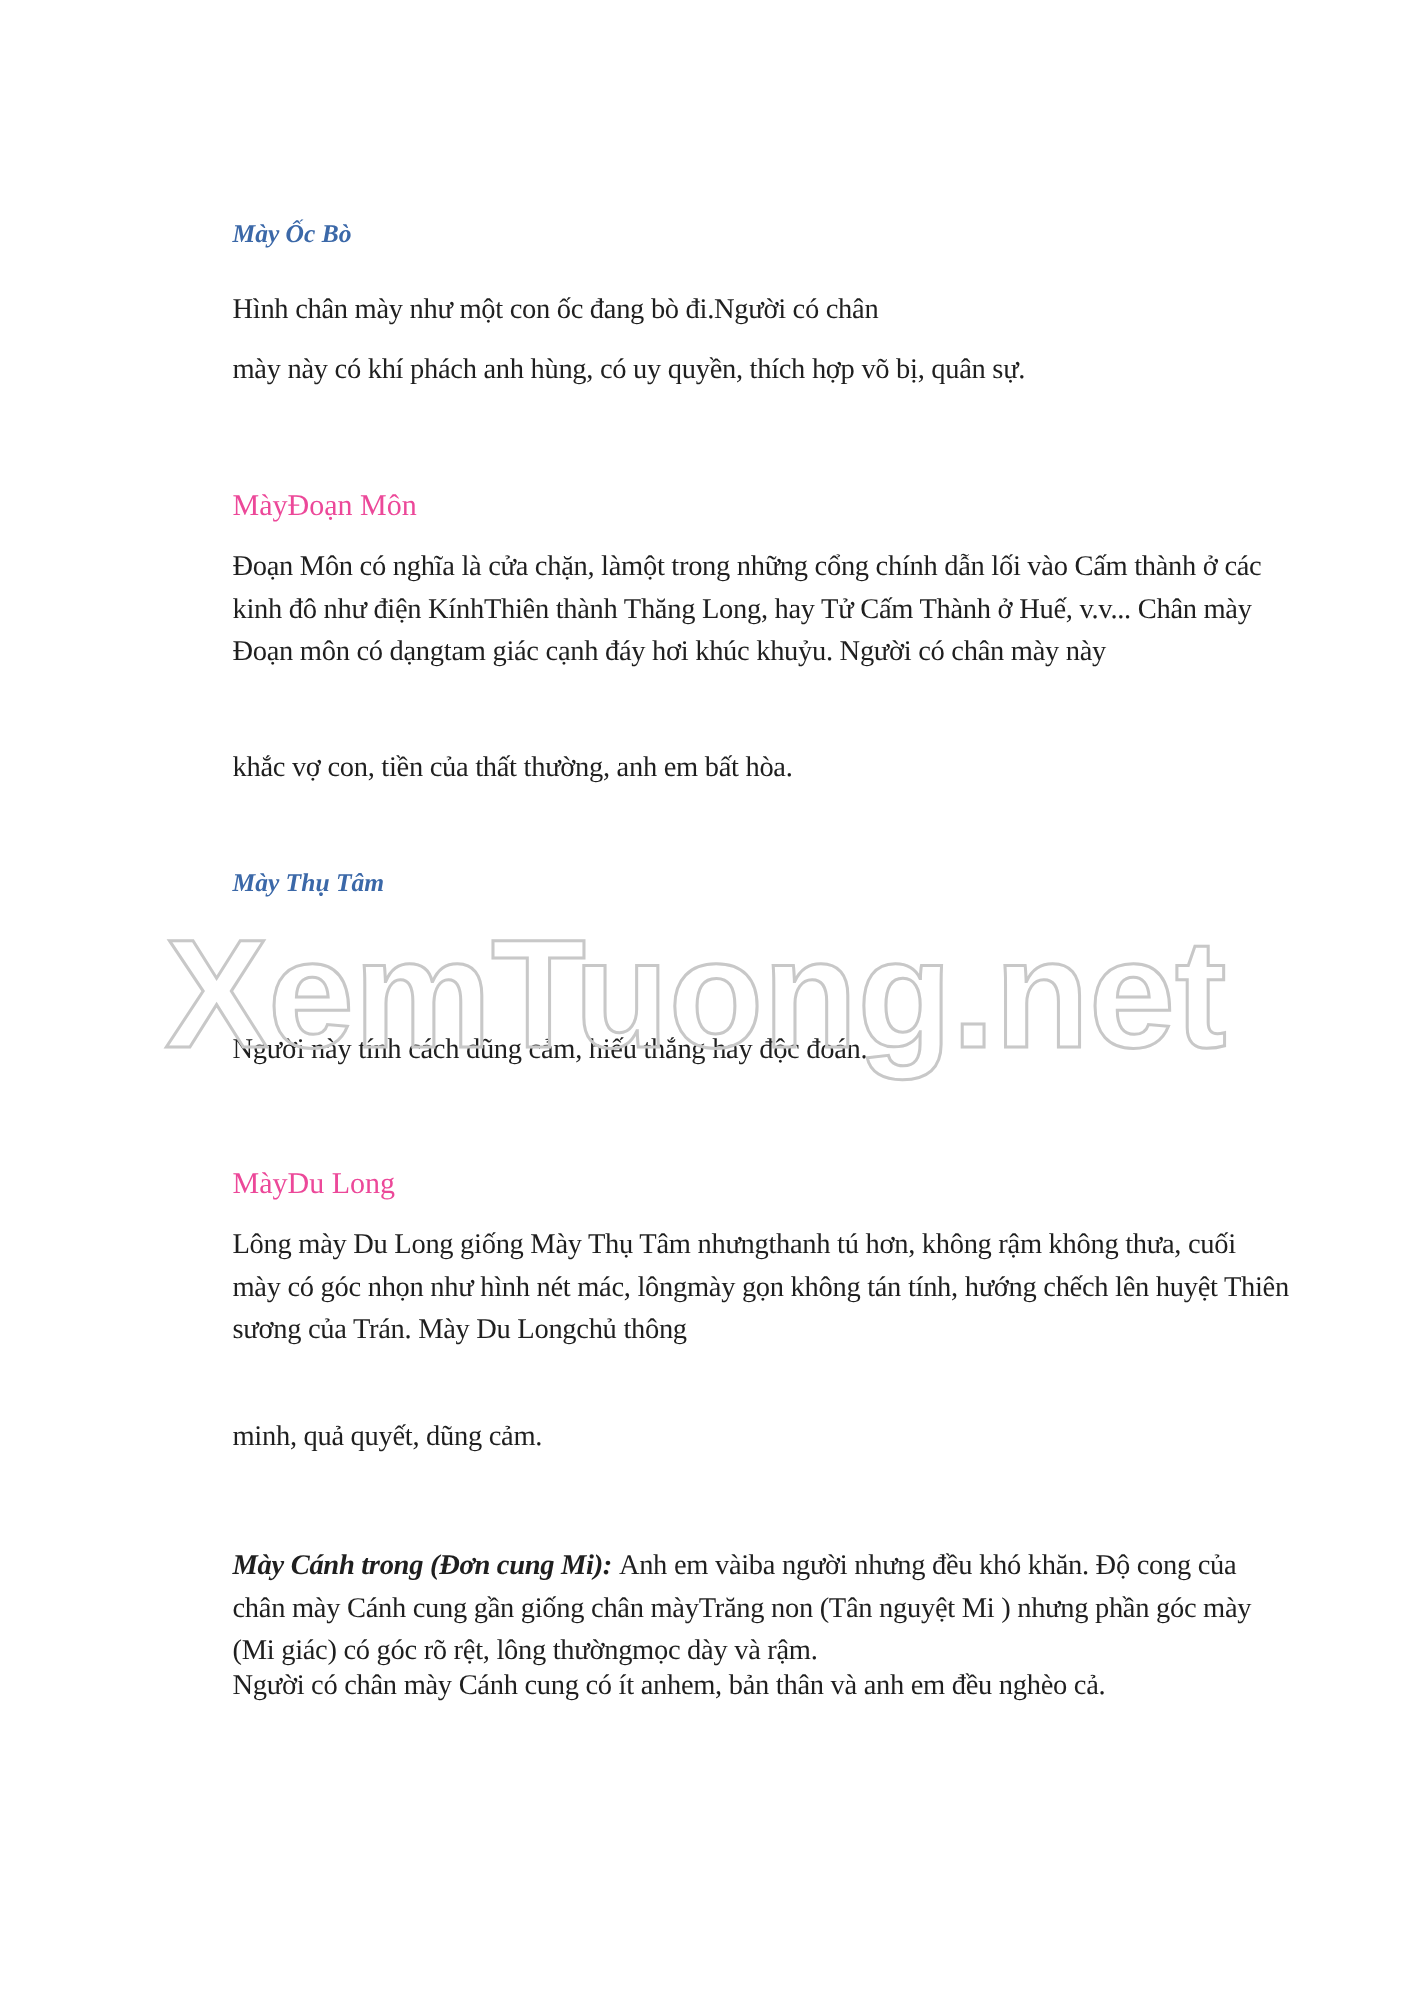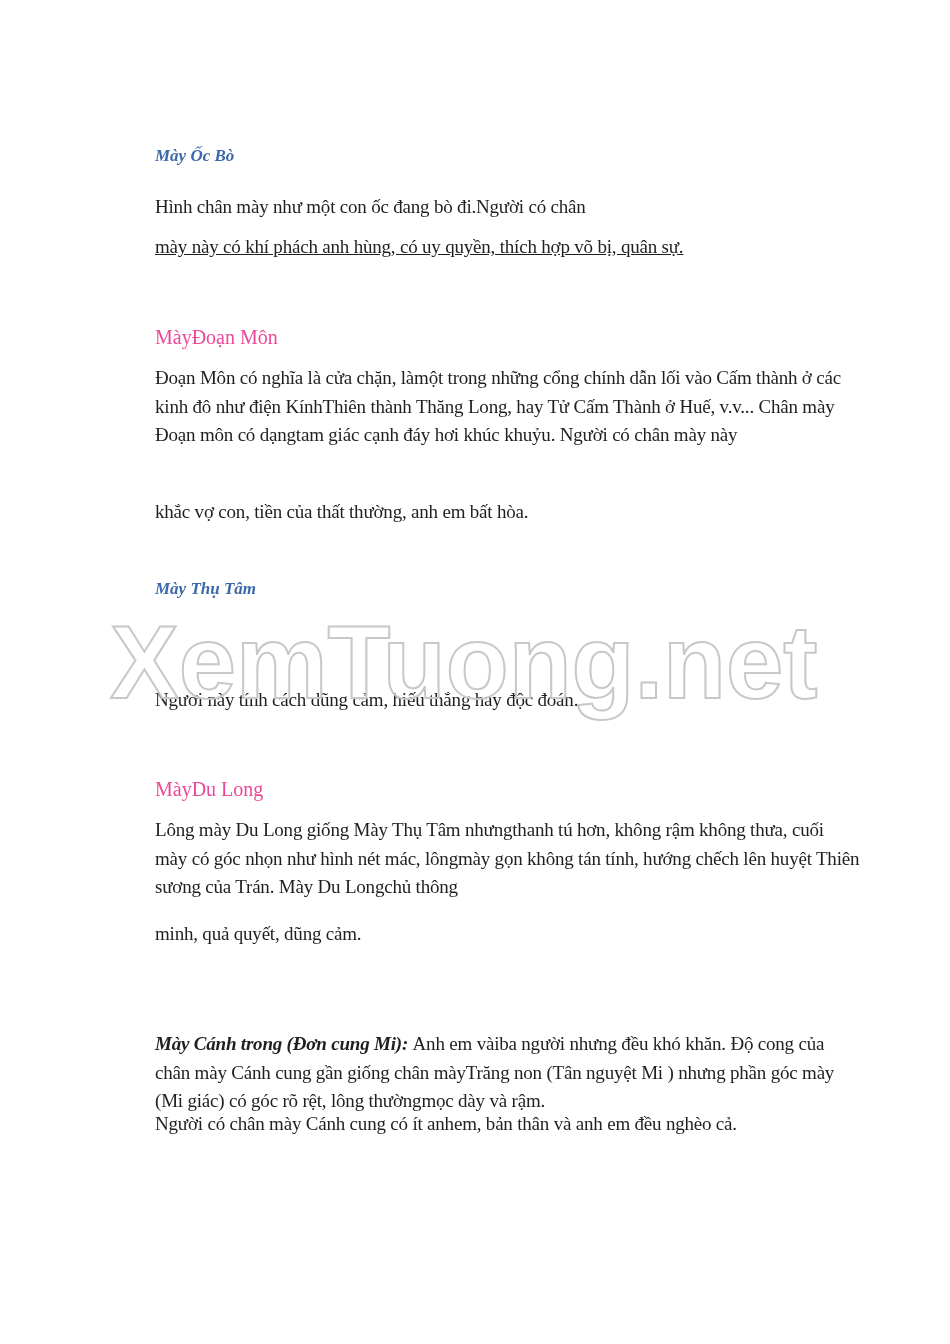--- a/index.html
+++ b/index.html
@@ -37,30 +37,30 @@
     font-size: 20px;
     color: #ec4899;
   }
   .lead-bold-italic {
     font-weight: bold;
     font-style: italic;
   }
   
   .b1  { top: 146px; }
   .b2  { top: 193px; }
-  .b3  { top: 233px; text-decoration: underline; }
+  .b3  { top: 233px; }
   .b4  { top: 326px; }
   .b5  { top: 364px; }
   .b6  { top: 498px; }
   .b7  { top: 579px; }
   .b8  { top: 621px; }
   .b9  { top: 686px; }
   .b10 { top: 778px; }
   .b11 { top: 816px; }
-  .b12 { top: 920px; }
+  .b12 { top: 944px; }
   .b13 { top: 1030px; }
   .b14 { top: 1110px; }
 
   #watermark {
     position: absolute;
     left: 110px;
     top: 604px;
     width: 740px;
     font-family: "Liberation Sans", sans-serif;
     font-size: 103px;

